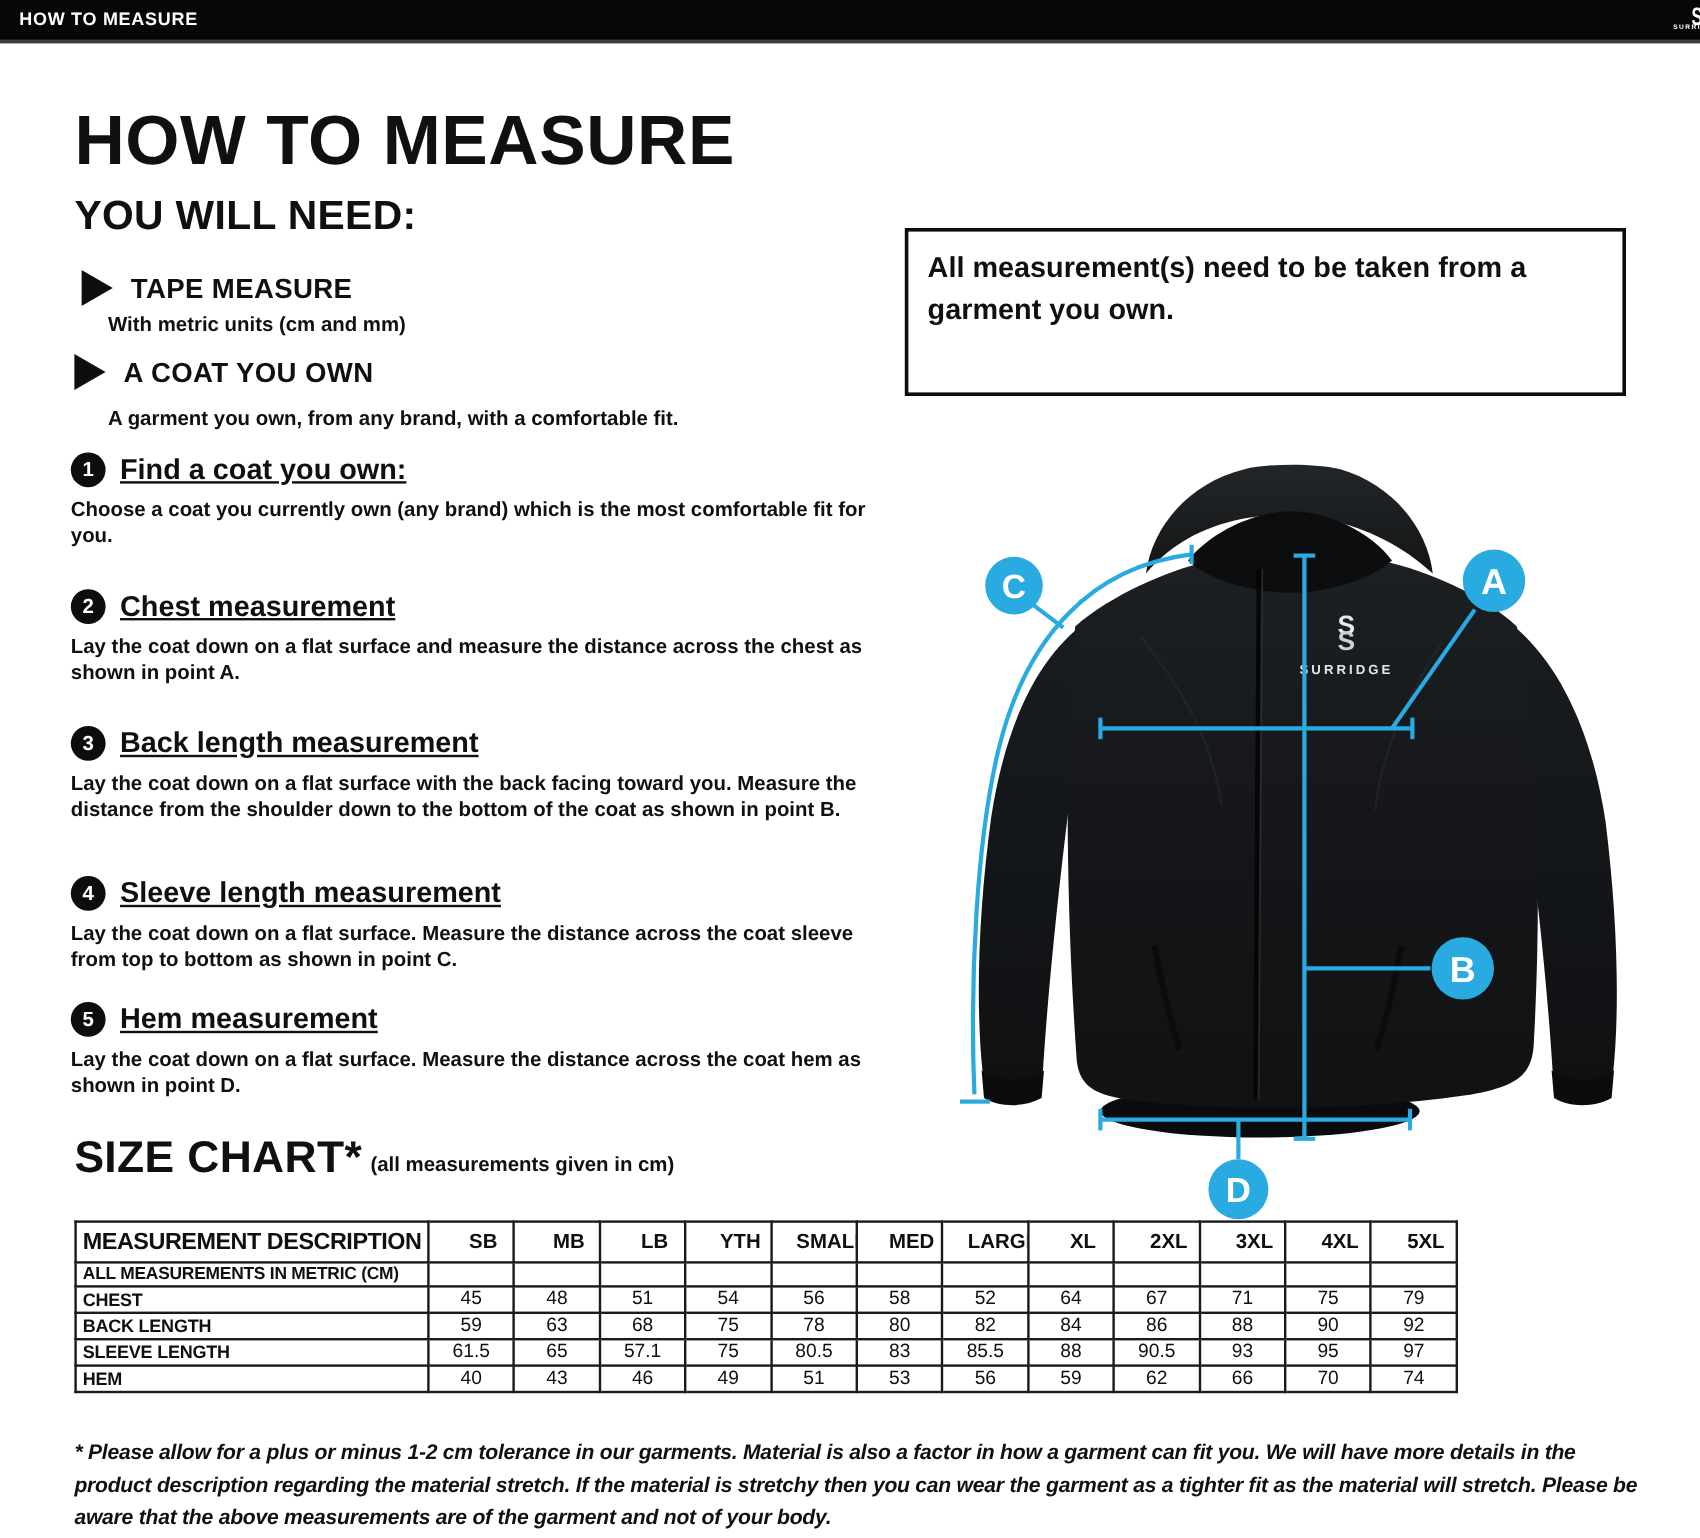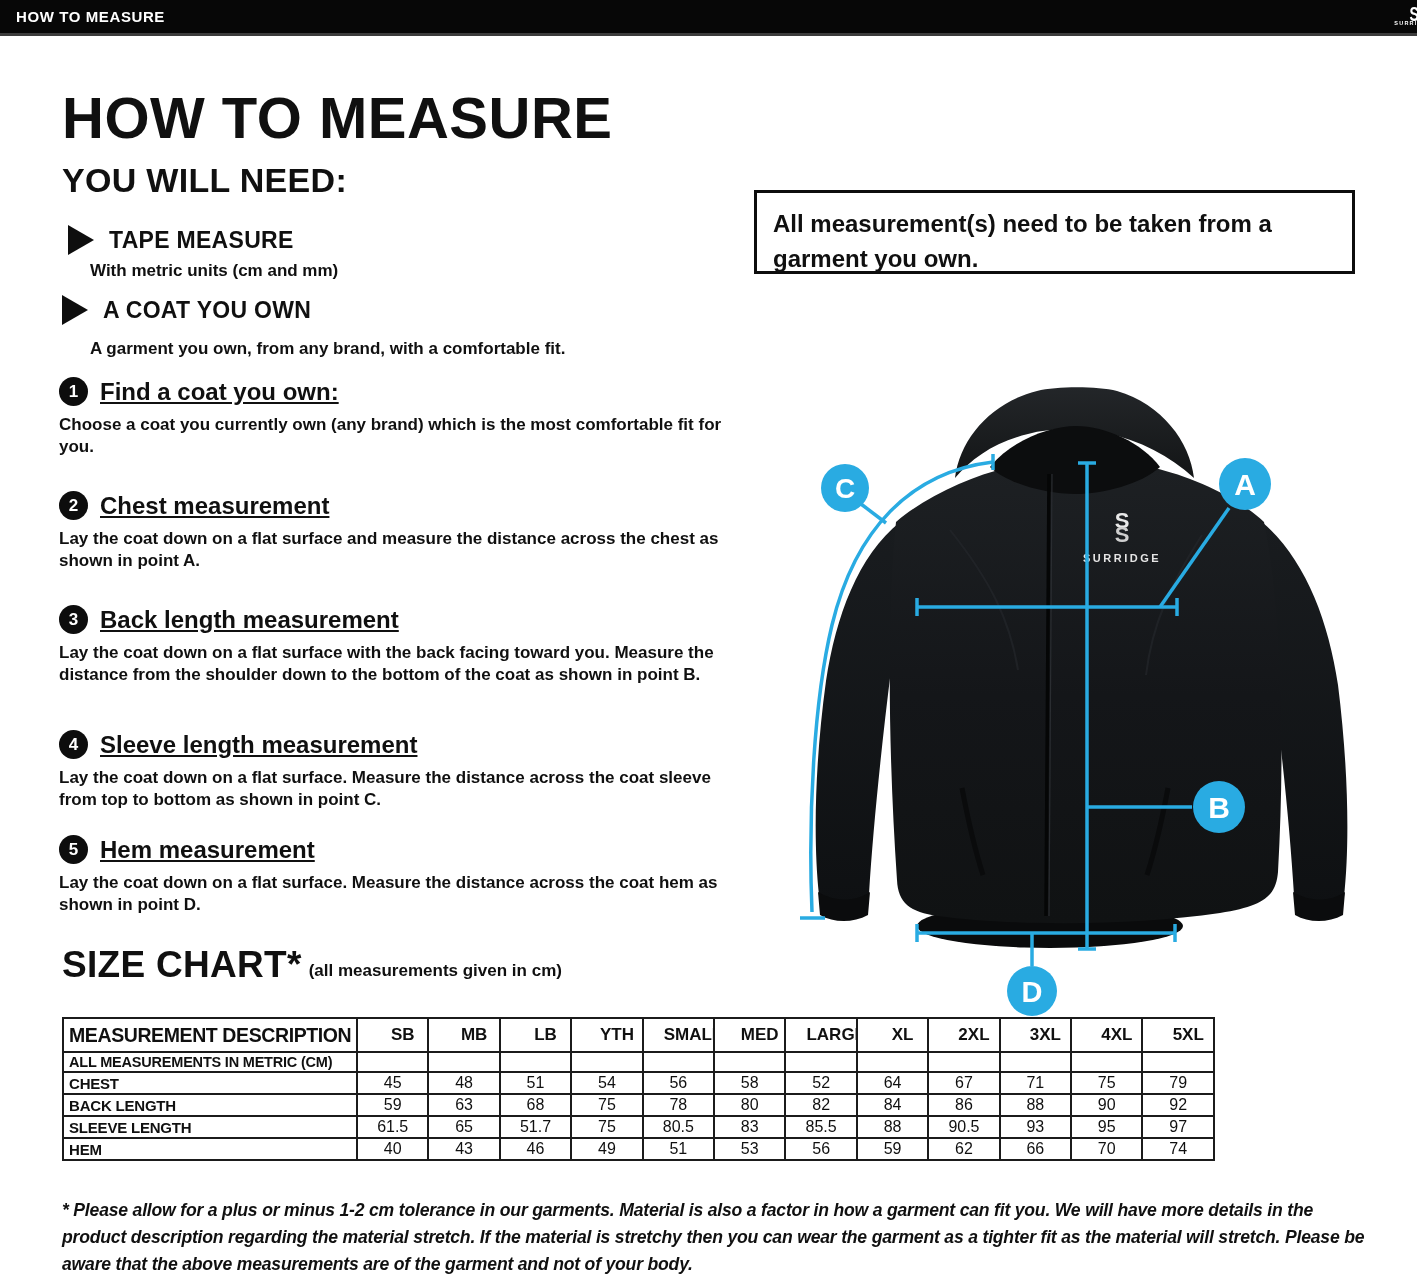--- a/index.html
+++ b/index.html
@@ -27,21 +27,21 @@
   .req-label{font-size:23px;font-weight:bold;letter-spacing:.3px;}
   .req-desc{font-size:17px;font-weight:bold;margin-left:24px;}
   .step{left:59px;width:668px;}
   .step-head{display:flex;align-items:center;gap:12px;}
   .step-num{width:29px;height:29px;border-radius:50%;background:#0d0d0d;color:#fff;
             font-size:17px;font-weight:bold;display:flex;align-items:center;justify-content:center;flex:0 0 29px;}
   .step-title{font-size:24px;font-weight:bold;text-decoration:underline;}
   .step-desc{font-size:17px;font-weight:bold;line-height:22px;margin-top:8px;}
   
   .note-box{
-    left:754px;top:190px;width:601px;height:84px;border:3px solid #0d0d0d;
+    left:754px;top:190px;width:601px;height:140px;border:3px solid #0d0d0d;
     box-sizing:border-box;padding:13px 16px;font-size:24px;font-weight:bold;line-height:35px;
   }
   
   .sc-head{left:62px;top:944px;display:flex;align-items:flex-end;gap:7px;}
   .sc-title{font-size:37px;font-weight:bold;letter-spacing:.3px;}
   .sc-sub{font-size:17px;font-weight:bold;padding-bottom:5px;}
   table.size{left:62px;top:1017px;border-collapse:collapse;table-layout:fixed;width:1153px;}
   table.size th,table.size td{border:2px solid #1b1b1b;padding:0;white-space:nowrap;overflow:hidden;}
   table.size col.c-desc{width:294px;}
   table.size thead th{height:32px;font-size:17px;font-weight:bold;text-align:center;padding-left:20px;}
@@ -289,21 +289,21 @@
       <td>84</td>
       <td>86</td>
       <td>88</td>
       <td>90</td>
       <td>92</td>
     </tr>
     <tr>
       <td class="lbl">SLEEVE LENGTH</td>
       <td>61.5</td>
       <td>65</td>
-      <td>51.7</td>
+      <td>57.1</td>
       <td>75</td>
       <td>80.5</td>
       <td>83</td>
       <td>85.5</td>
       <td>88</td>
       <td>90.5</td>
       <td>93</td>
       <td>95</td>
       <td>97</td>
     </tr>

